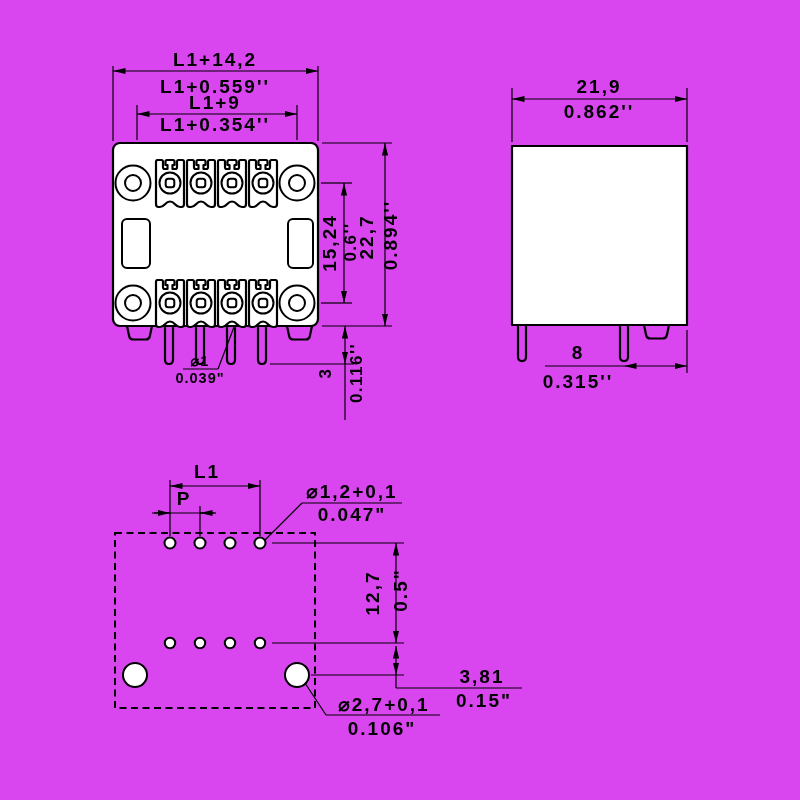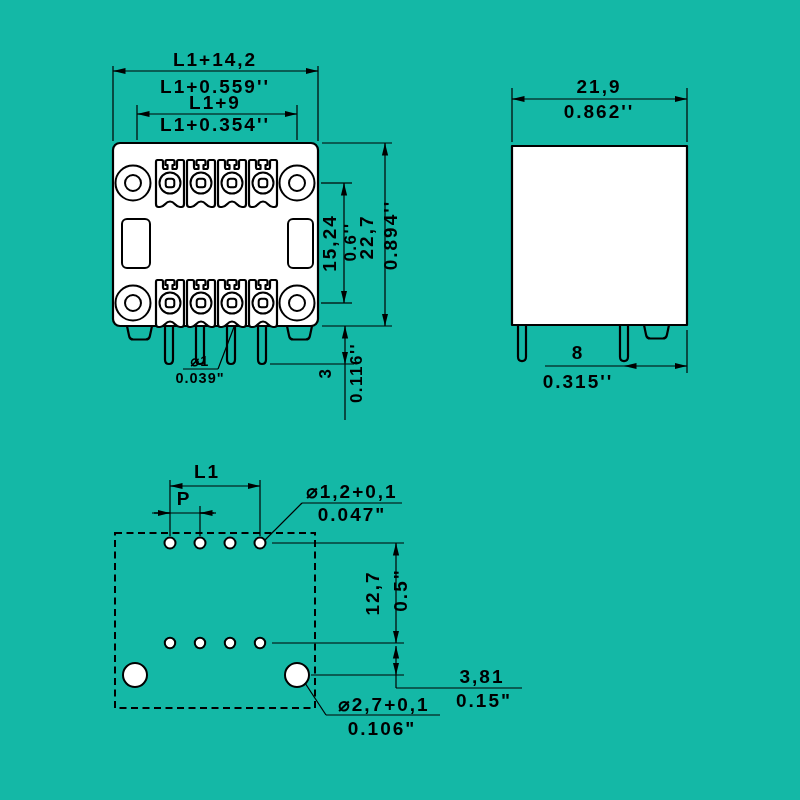--- a/index.html
+++ b/index.html
@@ -1,16 +1,16 @@
 <!DOCTYPE html>
 <html><head>
 <meta charset="utf-8">
 <style>
   html,body{margin:0;padding:0;background:#f0f0f0;}
-  .page{width:800px;height:800px;background:#14b8a6;position:relative;margin:0 auto;}
+  .page{width:800px;height:800px;background:#d946ef;position:relative;margin:0 auto;}
   svg{display:block;}
   .ol{fill:#ffffff;stroke:#000;stroke-width:2.2;stroke-linejoin:round;}
   .oln{fill:none;stroke:#000;stroke-width:2.2;stroke-linejoin:round;stroke-linecap:round;}
   .ol2{fill:#ffffff;stroke:#000;stroke-width:2;}
   .dim{stroke:#000;stroke-width:1.2;fill:none;}
   .dash{fill:none;stroke:#000;stroke-width:2;stroke-dasharray:7 4.5;}
   .dimtxt{font-family:"Liberation Sans",sans-serif;font-weight:700;font-size:19px;
           letter-spacing:2px;fill:#000;text-anchor:middle;}
   .midtxt{font-family:"Liberation Sans",sans-serif;font-weight:700;font-size:17px;
           letter-spacing:1.5px;fill:#000;text-anchor:middle;}

